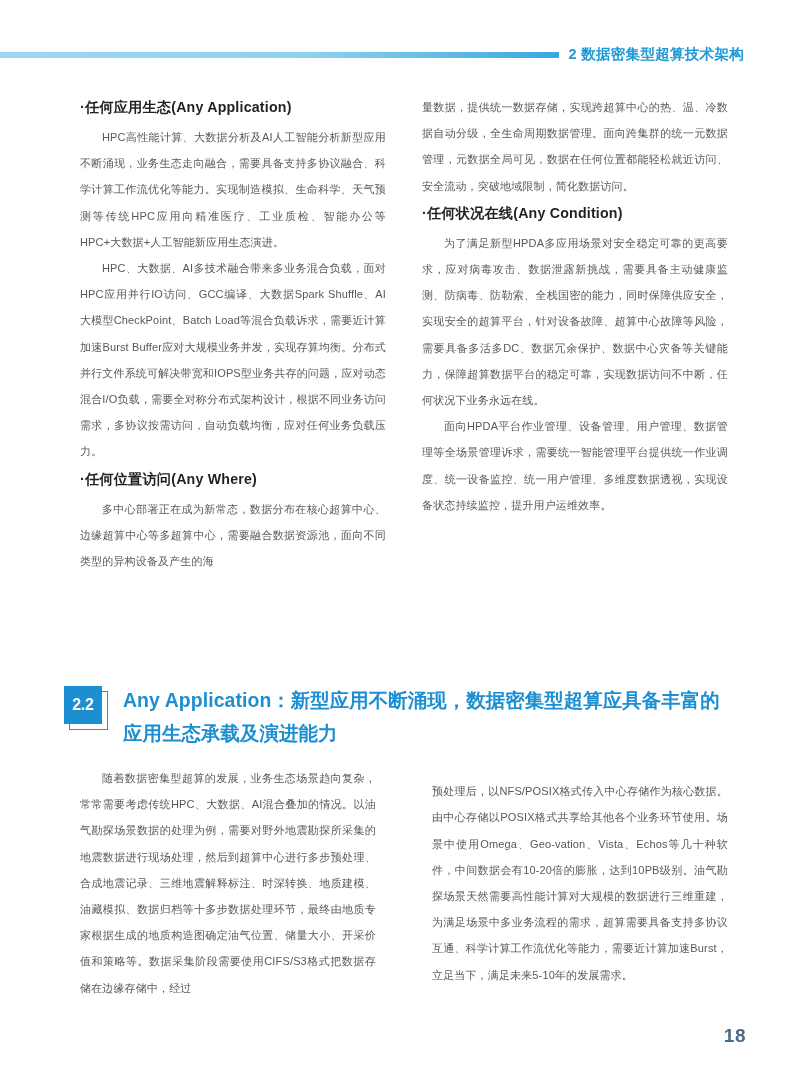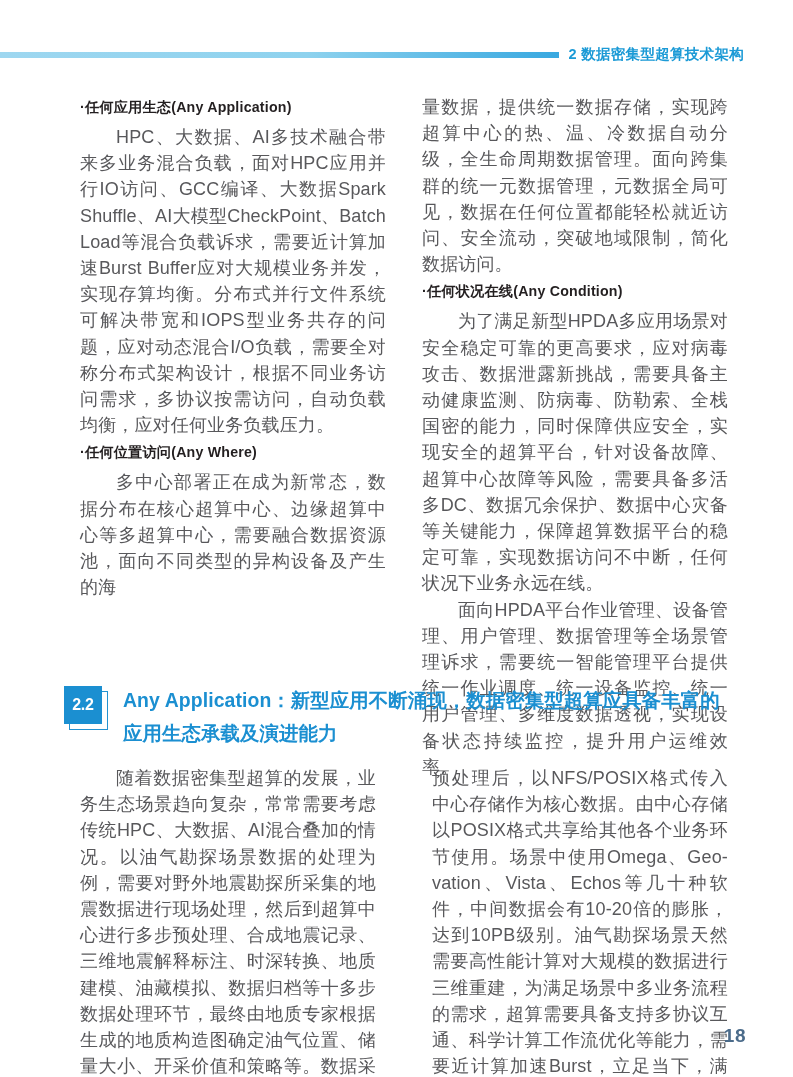--- a/index.html
+++ b/index.html
@@ -63,21 +63,21 @@
     color: #231f20;
     text-align: left;
     margin: 0 0 4px 0;
     line-height: 26px;
     letter-spacing: 0.2px;
   }
   .sub-head.tight { margin-top: 0; }
 
   p.body-text {
     margin: 0;
-    font-size: 18px;
+    font-size: 11px;
     line-height: 26.2px;
     color: #58585b;
     text-align: justify;
     text-justify: inter-character;
     text-indent: 2em;
     letter-spacing: 0.15px;
   }
   p.body-text + .sub-head { margin-top: 1px; }
 
   
@@ -132,20 +132,21 @@
   }
 
   
   .columns-lower {
     position: absolute;
     left: 80px;
     top: 765px;
     width: 648px;
     display: flex;
     gap: 56px;
+    align-items: center;
   }
 
   
   .page-number {
     position: absolute;
     right: 47px;
     bottom: 30px;
     font-size: 19px;
     font-weight: bold;
     color: #4b6b8a;
@@ -157,20 +158,21 @@
 
 <div class="page-header">
   <div class="header-rule"></div>
   <div class="header-title">2 数据密集型超算技术架构</div>
 </div>
 
 <div class="columns">
 
   <div class="col">
     <div class="sub-head tight">·任何应用生态(Any Application)</div>
+    <p class="body-text">HPC高性能计算、大数据分析及AI人工智能分析新型应用不断涌现，业务生态走向融合，需要具备支持多协议融合、科学计算工作流优化等能力。实现制造模拟、生命科学、天气预测等传统HPC应用向精准医疗、工业质检、智能办公等HPC+大数据+人工智能新应用生态演进。</p>
     <p class="body-text">HPC、大数据、AI多技术融合带来多业务混合负载，面对HPC应用并行IO访问、GCC编译、大数据Spark Shuffle、AI大模型CheckPoint、Batch Load等混合负载诉求，需要近计算加速Burst Buffer应对大规模业务并发，实现存算均衡。分布式并行文件系统可解决带宽和IOPS型业务共存的问题，应对动态混合I/O负载，需要全对称分布式架构设计，根据不同业务访问需求，多协议按需访问，自动负载均衡，应对任何业务负载压力。</p>
     <div class="sub-head">·任何位置访问(Any Where)</div>
     <p class="body-text">多中心部署正在成为新常态，数据分布在核心超算中心、边缘超算中心等多超算中心，需要融合数据资源池，面向不同类型的异构设备及产生的海</p>
   </div>
 
   <div class="col">
     <p class="body-text" style="text-indent:0">量数据，提供统一数据存储，实现跨超算中心的热、温、冷数据自动分级，全生命周期数据管理。面向跨集群的统一元数据管理，元数据全局可见，数据在任何位置都能轻松就近访问、安全流动，突破地域限制，简化数据访问。</p>
     <div class="sub-head">·任何状况在线(Any Condition)</div>
     <p class="body-text">为了满足新型HPDA多应用场景对安全稳定可靠的更高要求，应对病毒攻击、数据泄露新挑战，需要具备主动健康监测、防病毒、防勒索、全栈国密的能力，同时保障供应安全，实现安全的超算平台，针对设备故障、超算中心故障等风险，需要具备多活多DC、数据冗余保护、数据中心灾备等关键能力，保障超算数据平台的稳定可靠，实现数据访问不中断，任何状况下业务永远在线。</p>
     <p class="body-text">面向HPDA平台作业管理、设备管理、用户管理、数据管理等全场景管理诉求，需要统一智能管理平台提供统一作业调度、统一设备监控、统一用户管理、多维度数据透视，实现设备状态持续监控，提升用户运维效率。</p>

